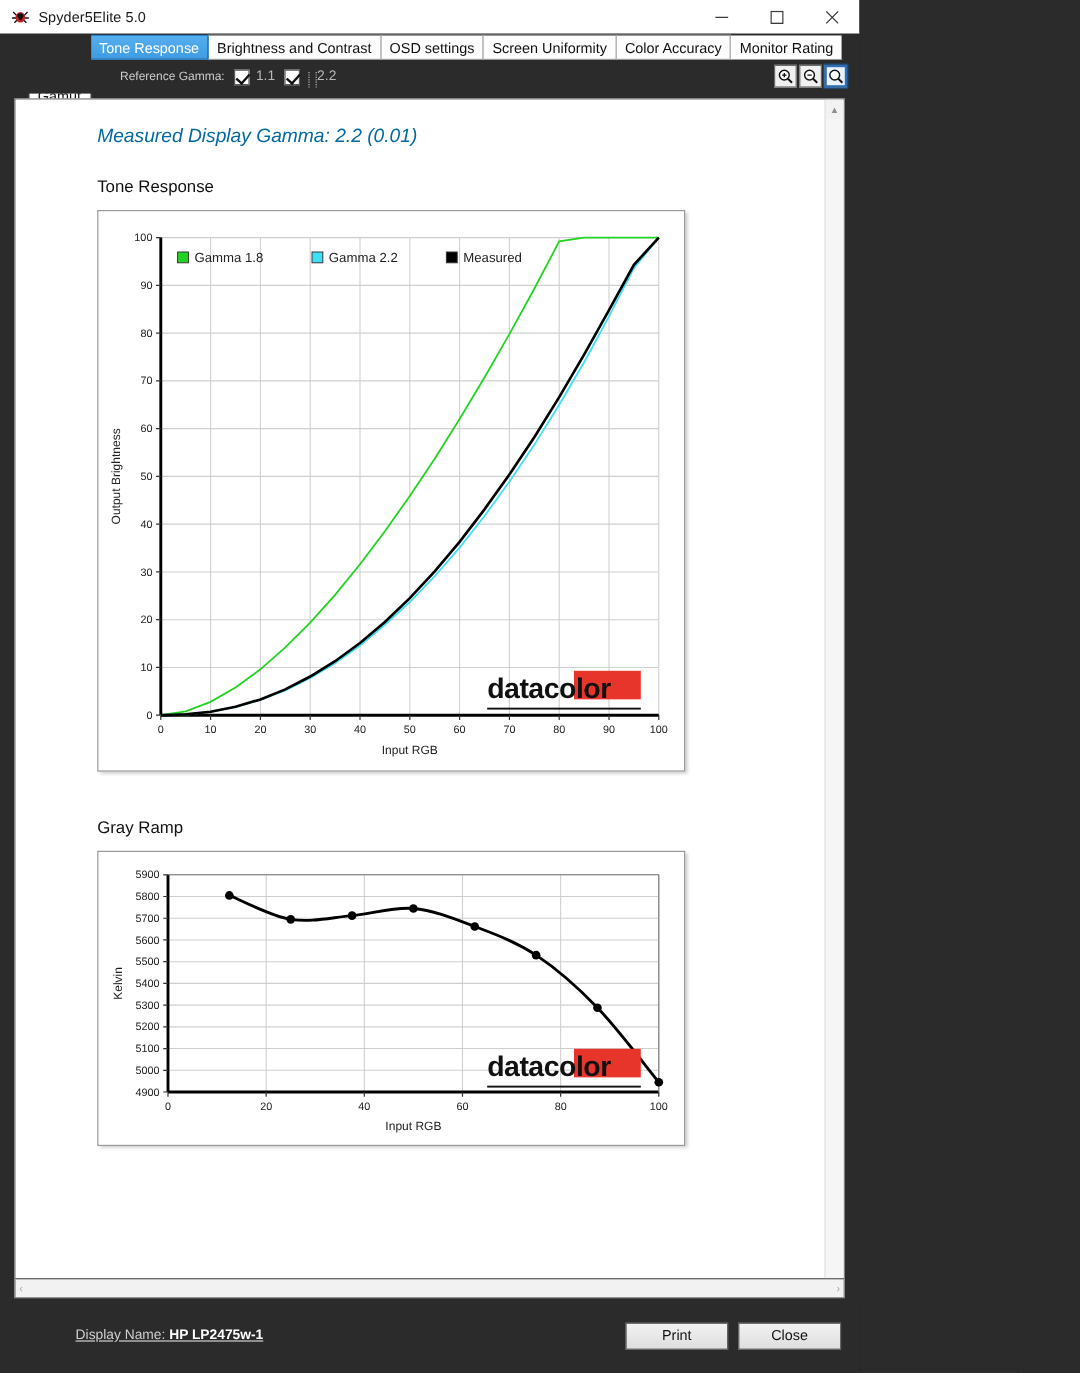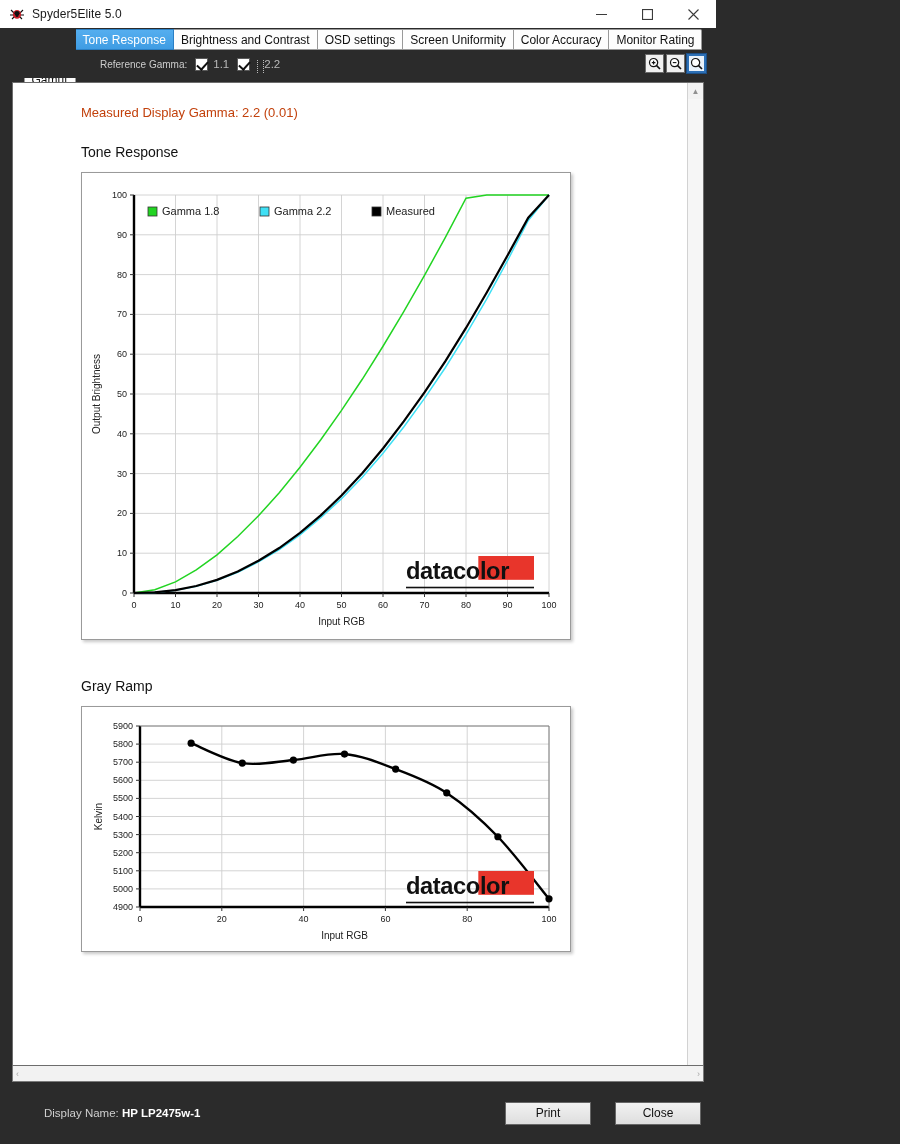--- a/index.html
+++ b/index.html
@@ -173,22 +173,23 @@
     background: #f2f2f2;
     border: 1px solid #7a7a7a;
     border-top: none;
     display: flex; align-items: center;
     justify-content: space-between;
     padding: 0 3px;
     color: #a8a8a8; font-size: 9px;
   }
 
   .measure-line {
-    font-size: 13px; color: #c2410c;
+    font-size: 16px; color: #0369a1;
     margin-bottom: 24px;
+    font-style: italic;
   }
   .section-title {
     font-size: 14px; color: #111;
     margin-bottom: 12px;
   }
   .chart-frame {
     border: 1px solid #9a9a9a;
     background: #fff;
     box-shadow: 2px 2px 3px rgba(0,0,0,.22);
     width: 490px;
@@ -200,26 +201,27 @@
   
   .bottombar {
     height: 62px; min-height: 62px;
     background: #2b2b2b;
     display: flex; align-items: center;
     padding: 0 10px;
     position: relative;
   }
   .display-name {
     font-size: 11.5px; color: #cfcfcf;
-    margin-left: 34px;
+    margin-left: 53px;
+    text-decoration: underline;
   }
   .display-name b { color: #fff; font-weight: bold; }
   .btn-row {
     position: absolute; right: 15px;
-    display: flex; gap: 24px;
+    display: flex; gap: 8px;
   }
   .pbtn {
     width: 86px; height: 23px;
     background: #e4e4e4;
     background: linear-gradient(#f2f2f2,#dedede);
     border: 1px solid #666;
     font-size: 12px; color: #111;
     display: flex; align-items: center; justify-content: center;
     font-family: "Liberation Sans", sans-serif;
   }

